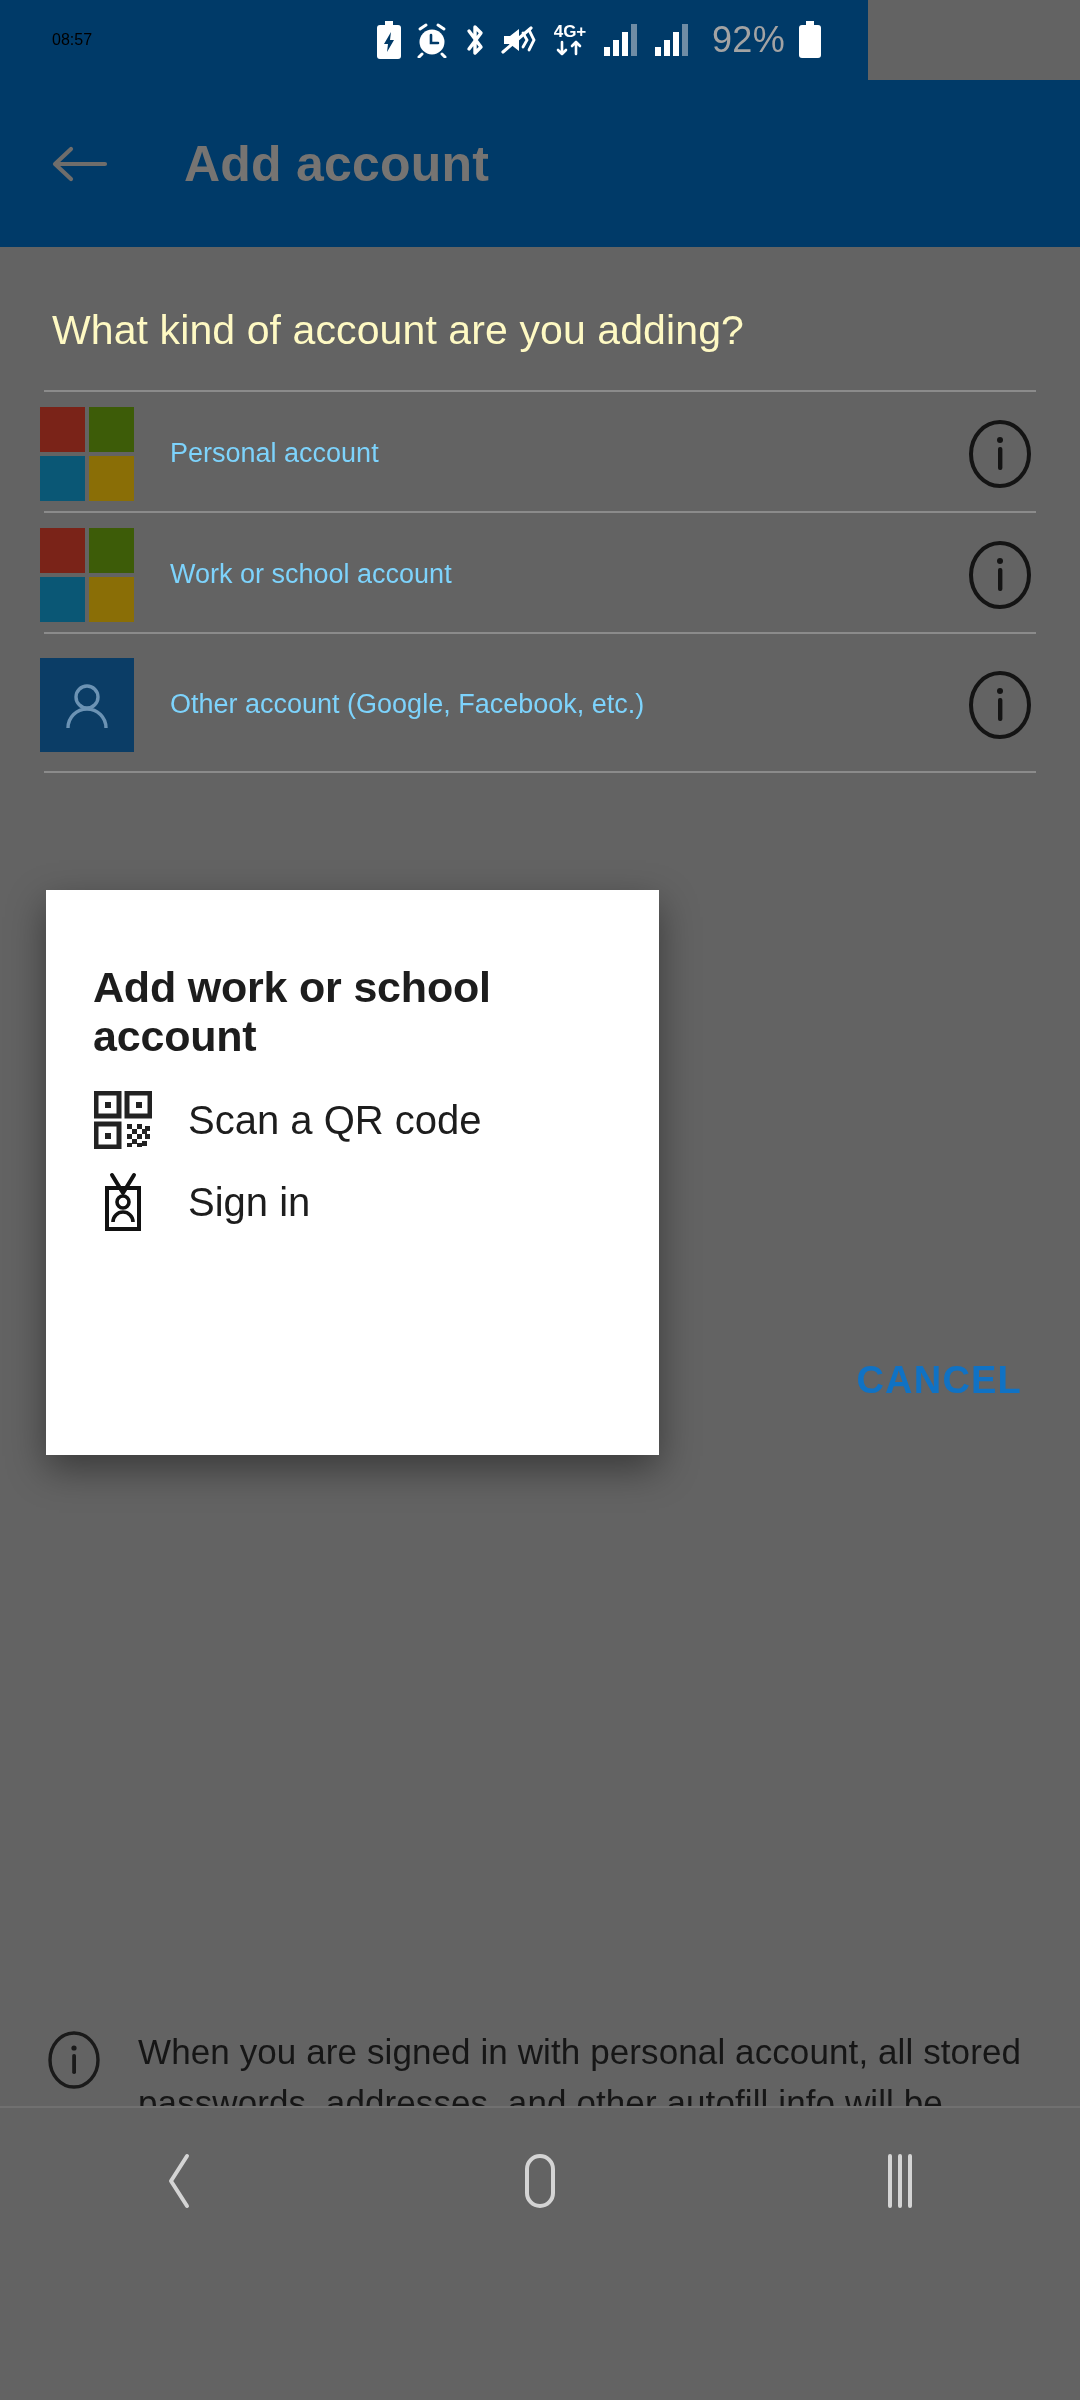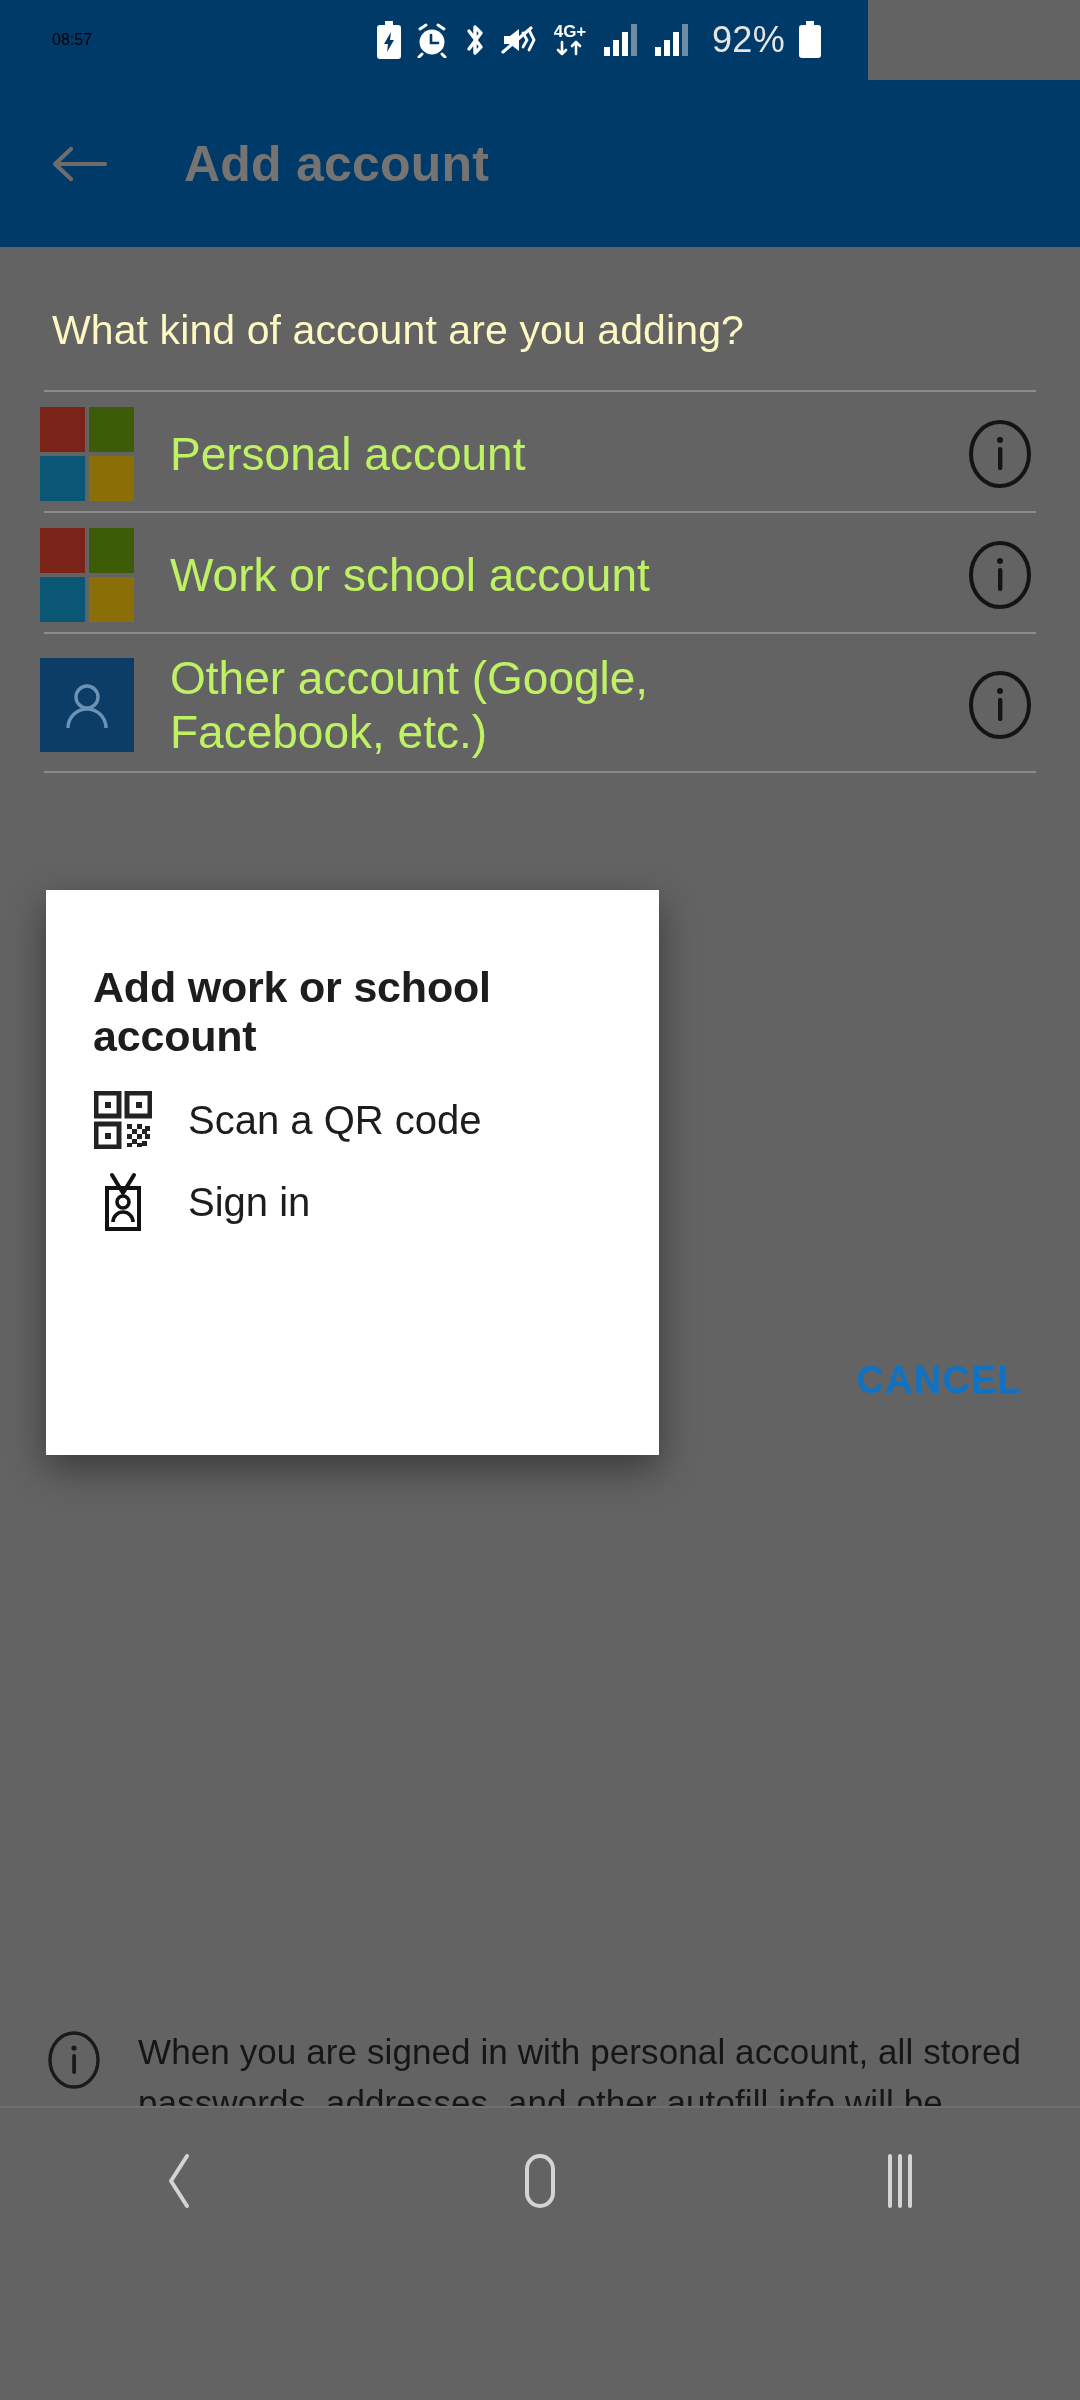--- a/index.html
+++ b/index.html
@@ -13,21 +13,21 @@
 
   
   #status-bar{
     position:absolute; left:0; top:0; width:868px; height:80px;
     background:#003a68;
     display:flex; align-items:center; justify-content:space-between;
     padding:0 46px 0 52px;
   }
   #status-icons{ display:flex; align-items:center; gap:13px; }
   #status-icons svg{ display:block; }
-  #battery-pct{ color:#e5e5e5; font-size:36px; margin-left:7px; letter-spacing:.3px; }
+  #battery-pct{ color:#a3a3a3; font-size:36px; margin-left:7px; letter-spacing:.3px; }
 
   
   #app-bar{
     position:absolute; left:0; top:80px; width:1080px; height:167px;
     background:#003a68;
     display:flex; align-items:center;
   }
   #back-arrow{ margin-left:48px; width:64px; height:64px; display:flex; align-items:center; justify-content:center; }
   #app-title{
     margin-left:72px; color:#767472; font-size:50px; font-weight:700;
@@ -59,21 +59,21 @@
     display:grid; grid-template-columns:1fr 1fr; grid-template-rows:1fr 1fr;
     gap:4px; flex:0 0 auto;
   }
   .ms-logo i{ display:block; }
   .person-tile{
     margin-left:40px;
     width:94px; height:94px; flex:0 0 auto;
     display:flex; align-items:center; justify-content:center;
   }
   .row-label{
-    margin-left:36px; font-size:46px; color:#bef264;
+    margin-left:36px; font-size:27px; color:#7dd3fc;
     line-height:1.18; max-width:690px;
   }
   .info-circle{
     position:absolute; right:44px; top:50%; transform:translateY(-50%);
     width:72px; height:72px;
   }
 
   
   #footer-note{
     position:absolute; left:0; bottom:72px; width:1080px;

